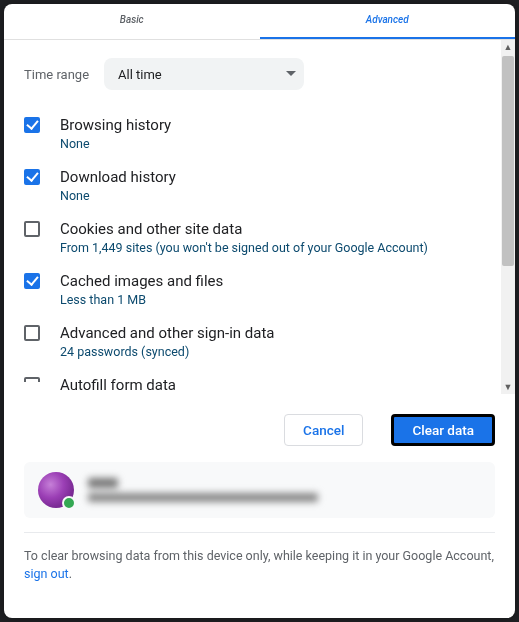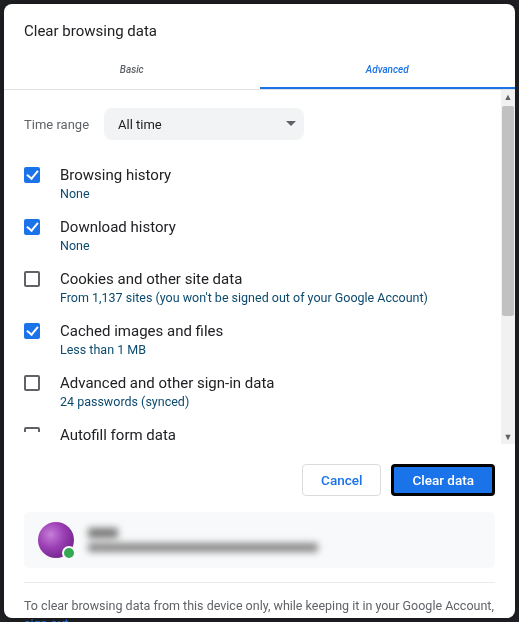--- a/index.html
+++ b/index.html
@@ -140,21 +140,21 @@
   }
   .item-sub {
     font-size: 12.5px;
     color: #0c4a6e;
     line-height: 17px;
     margin-top: 1px;
   }
   .buttons {
     display: flex;
     justify-content: flex-end;
-    gap: 10px;
+    gap: 28px;
     padding: 20px 20px 16px 4px;
   }
   .btn {
     height: 32px;
     padding: 0 18px;
     border-radius: 4px;
     font-size: 13.5px;
     font-weight: 500;
     cursor: pointer;
     display: flex;
@@ -217,21 +217,20 @@
     color: #5f6368;
     line-height: 18px;
   }
   .footer-text .link { color: #1a73e8; cursor: pointer; }
 </style>
 </head>
 <body>
 
 <div class="dialog">
 
-  <div class="title">Clear browsing data</div>
 
   <div class="tabs">
     <div class="tab">Basic</div>
     <div class="tab active">Advanced</div>
   </div>
 
   <div class="content-wrap">
     <div class="content">
 
       <div class="timerange-row">
@@ -261,21 +260,21 @@
         <div class="item-text">
           <div class="item-title">Download history</div>
           <div class="item-sub">None</div>
         </div>
       </div>
 
       <div class="item-row">
         <div class="checkbox"></div>
         <div class="item-text">
           <div class="item-title">Cookies and other site data</div>
-          <div class="item-sub">From 1,137 sites (you won't be signed out of your Google Account)</div>
+          <div class="item-sub">From 1,449 sites (you won't be signed out of your Google Account)</div>
         </div>
       </div>
 
       <div class="item-row">
         <div class="checkbox checked"></div>
         <div class="item-text">
           <div class="item-title">Cached images and files</div>
           <div class="item-sub">Less than 1 MB</div>
         </div>
       </div>

